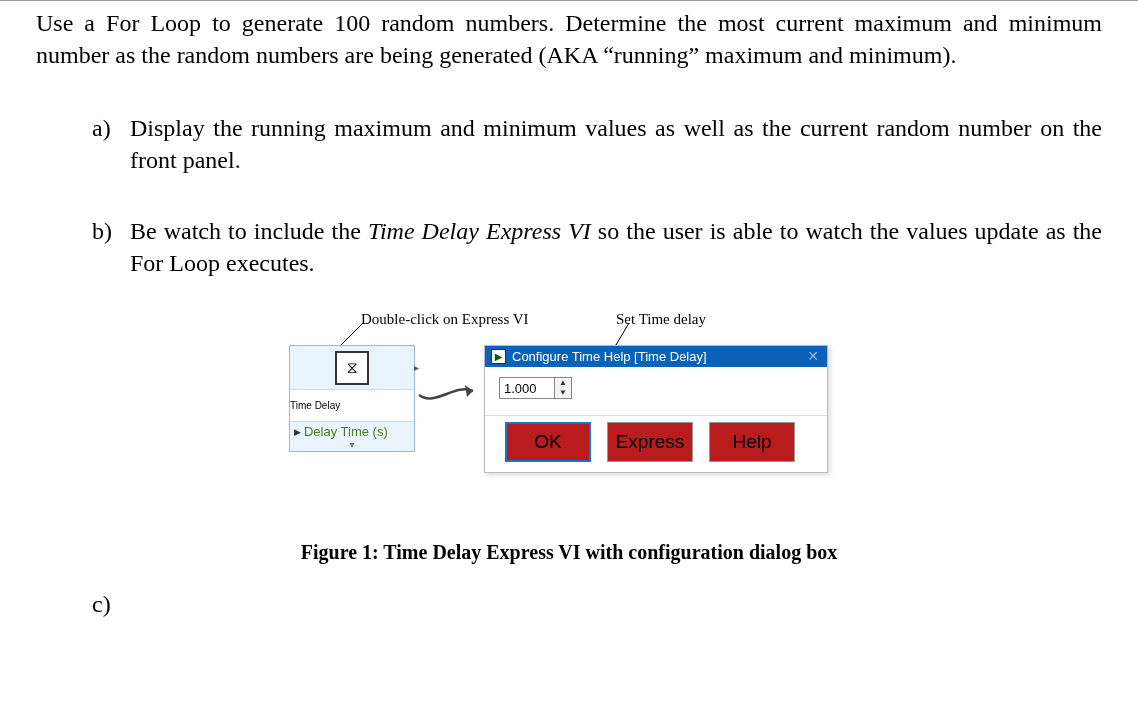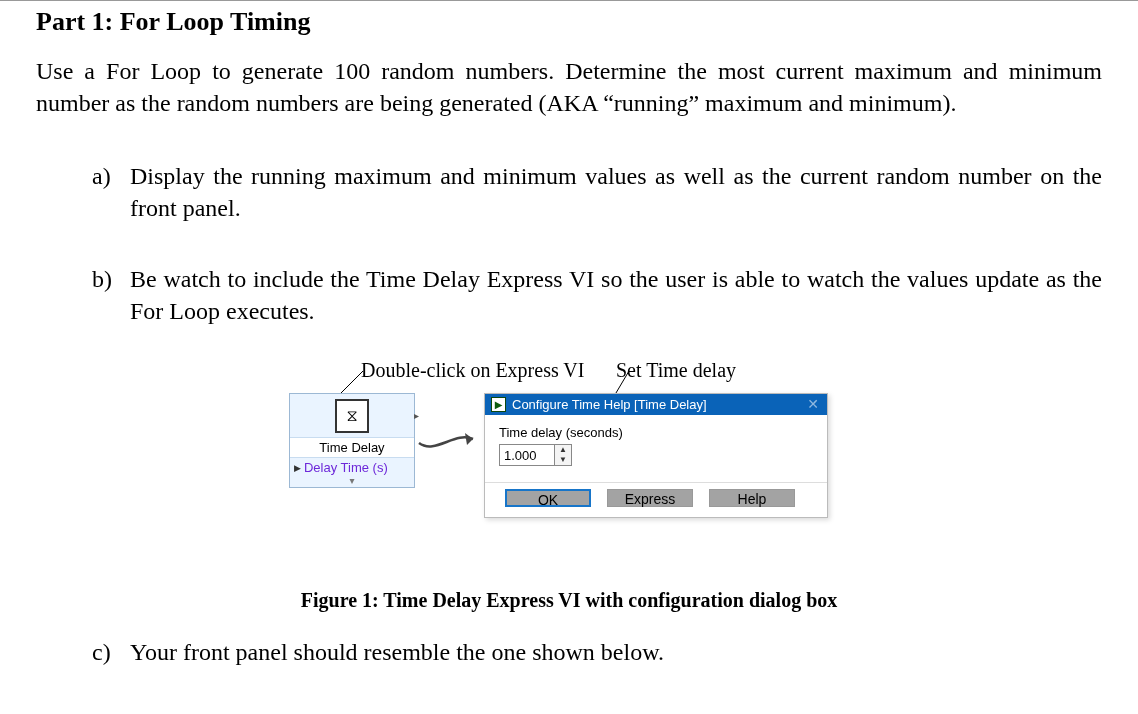--- a/index.html
+++ b/index.html
@@ -31,36 +31,37 @@
     margin: 0 0 38px 56px;
     font-size: 24px;
     line-height: 1.35;
     text-align: justify;
   }
   .item .letter {
     flex-shrink: 0;
     width: 38px;
   }
   .italic {
+    font-style: italic;
   }
   .figure-wrap {
     display: flex;
     justify-content: center;
     margin: 0 0 24px 0;
   }
   .figure-inner {
     position: relative;
     width: 560px;
     font-family: Tahoma, Arial, sans-serif;
     font-size: 13px;
     color: #000;
   }
   .handwritten {
     font-family: "Comic Sans MS", "Segoe Script", cursive;
-    font-size: 20px;
+    font-size: 15px;
     color: #000;
     position: absolute;
   }
   .hw1 { left: 72px; top: -6px; }
   .hw2 { left: 327px; top: -6px; }
   .express-box {
     position: absolute;
     left: 0;
     top: 28px;
     width: 126px;
@@ -85,39 +86,38 @@
   }
   .express-tick {
     position:absolute;
     right:-5px;
     top:16px;
     font-size:10px;
     color:#555;
   }
   .express-name {
     background: #fff;
-    text-align: center;
-    font-size: 13px;
-    padding: 2px 0;
+    font-size: 10px;
+    padding: 10px 0;
     border-top: 1px solid #c8dcf0;
     border-bottom: 1px solid #c8dcf0;
   }
   .express-param {
     display:flex;
     align-items:center;
     gap:3px;
     padding: 2px 4px;
     background:#eaf4ff;
   }
   .express-param .tri {
     color:#333;
     font-size:9px;
   }
   .express-param .lbl {
-    color: #6d28d9;
+    color: #4d7c0f;
     font-size: 13px;
   }
   .express-foot {
     text-align:center;
     color:#777;
     font-size:10px;
     line-height:8px;
     padding-bottom:2px;
   }
   .arrow-svg {
@@ -203,42 +203,41 @@
     background:#f4f4f4;
   }
   .button-row {
     display:flex;
     gap:16px;
     padding: 6px 0 10px 20px;
     border-top:1px solid #ddd;
   }
   .button-row .btn {
     width: 86px;
-    height: 18px;
+    height: 40px;
     border: 1px solid #999;
-    background: #a3a3a3;
-    font-size: 14px;
+    background: #b91c1c;
+    font-size: 19px;
     font-family: Tahoma, Arial, sans-serif;
     cursor: pointer;
   }
   .button-row .btn.ok {
     border: 2px solid #1775c9;
   }
   .caption {
     text-align: center;
     font-size: 20px;
     margin: 0 0 24px 0;
     font-weight: bold;
   }
 </style>
 </head>
 <body>
 
 <div class="page">
-  <h2 class="section-title">Part 1: For Loop Timing</h2>
 
   <p class="intro">Use a For Loop to generate 100 random numbers. Determine the most current maximum and minimum number as the random numbers are being generated (AKA “running” maximum and minimum).</p>
 
   <div class="item">
     <span class="letter">a)</span>
     <span>Display the running maximum and minimum values as well as the current random number on the front panel.</span>
   </div>
 
   <div class="item">
     <span class="letter">b)</span>
@@ -277,21 +276,20 @@
         <polygon points="58,14 50,8 52,20" fill="#444"></polygon>
       </svg>
 
       <div class="dialog">
         <div class="dialog-title">
           <span class="run-arrow">▶</span>
           <span>Configure Time Help [Time Delay]</span>
           <span class="close">✕</span>
         </div>
         <div class="dialog-body">
-          <div class="field-label">Time delay (seconds)</div>
           <div class="numeric">
             <input type="text" value="1.000" style="">
             <div class="spinner">
               <span>▲</span>
               <span>▼</span>
             </div>
           </div>
         </div>
         <div class="button-row">
           <button class="btn ok">OK</button>
@@ -299,15 +297,14 @@
           <button class="btn">Help</button>
         </div>
       </div>
     </div>
   </div>
 
   <p class="caption">Figure 1: Time Delay Express VI with configuration dialog box</p>
 
   <div class="item" style="margin-bottom:0;">
     <span class="letter">c)</span>
-    <span>Your front panel should resemble the one shown below.</span>
   </div>
 </div>
 
 </body></html>

